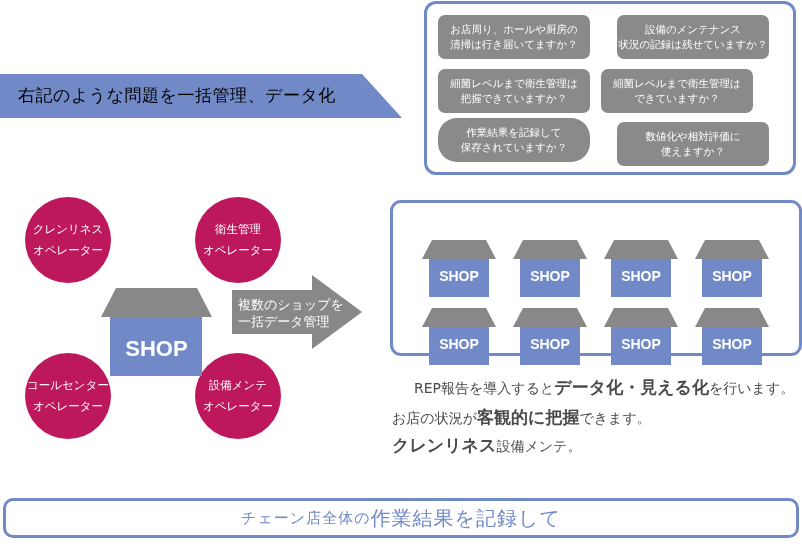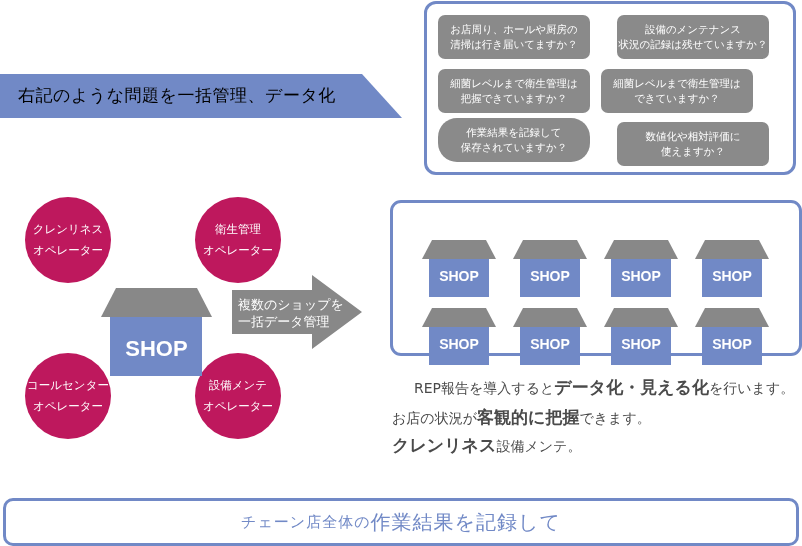--- a/index.html
+++ b/index.html
@@ -17,21 +17,21 @@
   .shop{position:absolute;margin-top:24px;}
   .shop svg{display:block;}
   .shop-label{position:absolute;left:0;width:100%;text-align:center;color:#fff;font-family:"Liberation Sans",sans-serif;font-weight:bold;}
   #shops-panel{left:390px;top:200px;width:412px;height:156px;border:3px solid #7189c6;border-radius:11px;box-sizing:border-box;}
   
   #arrow-text{left:238px;top:296px;color:#fff;font-size:13px;line-height:17px;white-space:pre-line;}
   
   .sum-line{position:absolute;left:392px;color:#4a4a4a;font-size:14px;white-space:nowrap;}
   .sum-line b{font-size:17px;font-weight:bold;color:#4a4a4a;}
   
-  #bottom-bar{left:3px;top:498px;width:796px;height:48px;border:3px solid #7189c6;border-radius:10px;box-sizing:border-box;display:flex;align-items:center;justify-content:center;color:#7189c6;}
+  #bottom-bar{left:3px;top:498px;width:796px;height:40px;border:3px solid #7189c6;border-radius:10px;box-sizing:border-box;display:flex;align-items:center;justify-content:center;color:#7189c6;}
   #bottom-small{font-size:15px;letter-spacing:1px;}
   #bottom-large{font-size:20px;letter-spacing:1px;}
 </style>
 </head>
 <body>
 
 <div id="q-panel" class="abs">
   <div class="q-box" style="left:11px;top:11px;">お店周り、ホールや厨房の
 清掃は行き届いてますか？</div>
   <div class="q-box" style="left:190px;top:11px;">設備のメンテナンス

